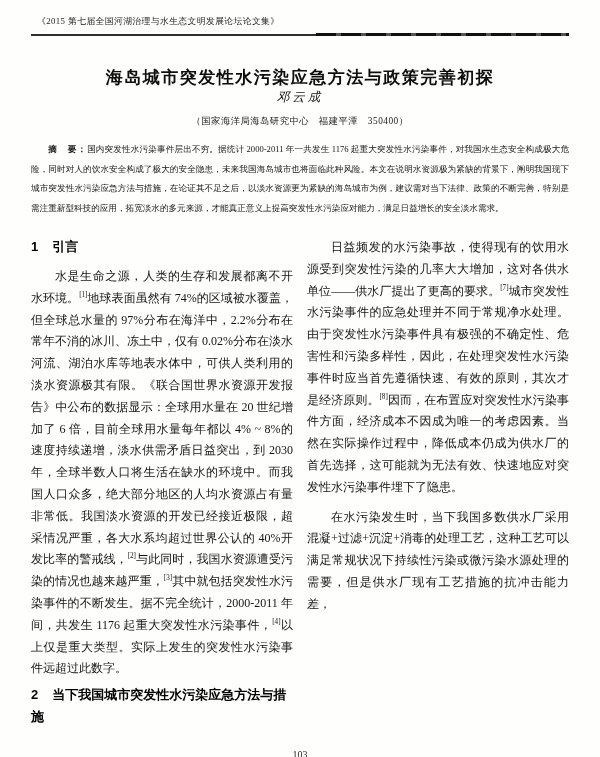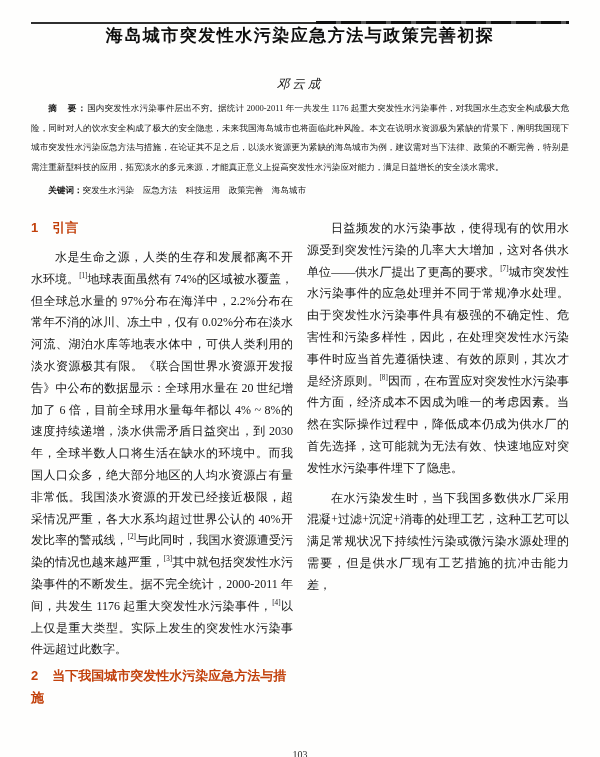--- a/index.html
+++ b/index.html
@@ -25,46 +25,46 @@
   }
   .head-rule { display: flex; align-items: flex-end; margin-top: 5px; }
   .head-rule .thin  { width: 53%; height: 2px; background: #2f2f2f; }
   .head-rule .thick {
     width: 47%; height: 3px;
     background: repeating-linear-gradient(90deg, #101010 0 20px, #555 20px 25px);
   }
 
   
   .title {
+    margin-top: 30px;
     text-align: center;
     font-family: "Liberation Sans", sans-serif;
     font-weight: 700;
     font-size: 17px;
     letter-spacing: 1.5px;
     color: #0e0e0e;
   }
   .author {
-    margin-top: 29px;
     text-align: center;
     font-style: italic;
     font-size: 12.5px;
     letter-spacing: 3px;
     color: #151515;
   }
   .affiliation {
     margin-top: 9px;
     text-align: center;
     font-size: 9.3px;
     letter-spacing: 0.5px;
     color: #1a1a1a;
   }
 
   
   .abstract {
-    margin-top: 6px;
+    margin-top: 12px;
     font-size: 8.6px;
     line-height: 19.5px;
     text-align: justify;
     text-indent: 2em;
     color: #161616;
   }
   .abstract .label { font-weight: 700; font-family: "Liberation Sans", sans-serif; letter-spacing: 1px; }
   .keywords {
     margin-top: 5px;
     font-size: 8.6px;
@@ -76,21 +76,21 @@
 
   
   .columns { display: flex; gap: 14px; margin-top: 14px; }
   .col { flex: 1 1 0; min-width: 0; }
   .sec-heading {
     font-family: "Liberation Sans", sans-serif;
     font-weight: 700;
     font-size: 13px;
     line-height: 22px;
     margin: 4px 0 8px 0;
-    color: #c2410c;
+    color: #000000;
   }
   .sec-heading .num { margin-right: 14px; }
   .body-para {
     font-size: 12px;
     line-height: 21.8px;
     text-align: justify;
     text-indent: 2em;
     margin: 0;
     color: #141414;
   }
@@ -108,37 +108,36 @@
     font-size: 10px;
     color: #2a2a2a;
   }
 </style>
 </head>
 <body>
 
 <div class="page">
   <div class="inner">
 
+    <div class="running-head">《2015 第七届全国河湖治理与水生态文明发展论坛论文集》</div>
     <div class="head-rule">
       <span class="thin"></span>
       <span class="thick"></span>
     </div>
 
     <div class="title">海岛城市突发性水污染应急方法与政策完善初探</div>
 
     <div class="author">邓云成</div>
 
+    <div class="affiliation">（国家海洋局海岛研究中心　福建平潭　350400）</div>
 
     <div class="abstract">
       <span class="label">摘　要：</span><span>国内突发性水污染事件层出不穷。据统计 2000-2011 年一共发生 1176 起重大突发性水污染事件，对我国水生态安全构成极大危险，同时对人的饮水安全构成了极大的安全隐患，未来我国海岛城市也将面临此种风险。本文在说明水资源极为紧缺的背景下，阐明我国现下城市突发性水污染应急方法与措施，在论证其不足之后，以淡水资源更为紧缺的海岛城市为例，建议需对当下法律、政策的不断完善，特别是需注重新型科技的应用，拓宽淡水的多元来源，才能真正意义上提高突发性水污染应对能力，满足日益增长的安全淡水需求。</span>
     </div>
 
-    <div class="keywords">
-      <span class="label">关键词：</span><span>突发生水污染　应急方法　科技运用　政策完善　海岛城市</span>
-    </div>
 
     <div class="columns">
 
       <div class="col col-left">
         <div class="sec-heading">
           <span class="num">1</span><span>引言</span>
         </div>
         <p class="body-para">水是生命之源，人类的生存和发展都离不开水环境。<sup>[1]</sup>地球表面虽然有 74%的区域被水覆盖，但全球总水量的 97%分布在海洋中，2.2%分布在常年不消的冰川、冻土中，仅有 0.02%分布在淡水河流、湖泊水库等地表水体中，可供人类利用的淡水资源极其有限。《联合国世界水资源开发报告》中公布的数据显示：全球用水量在 20 世纪增加了 6 倍，目前全球用水量每年都以 4% ~ 8%的速度持续递增，淡水供需矛盾日益突出，到 2030 年，全球半数人口将生活在缺水的环境中。而我国人口众多，绝大部分地区的人均水资源占有量非常低。我国淡水资源的开发已经接近极限，超采情况严重，各大水系均超过世界公认的 40%开发比率的警戒线，<sup>[2]</sup>与此同时，我国水资源遭受污染的情况也越来越严重，<sup>[3]</sup>其中就包括突发性水污染事件的不断发生。据不完全统计，2000-2011 年间，共发生 1176 起重大突发性水污染事件，<sup>[4]</sup>以上仅是重大类型。实际上发生的突发性水污染事件远超过此数字。</p>
         <div class="sec-heading">
           <span class="num">2</span><span>当下我国城市突发性水污染应急方法与措施</span>

